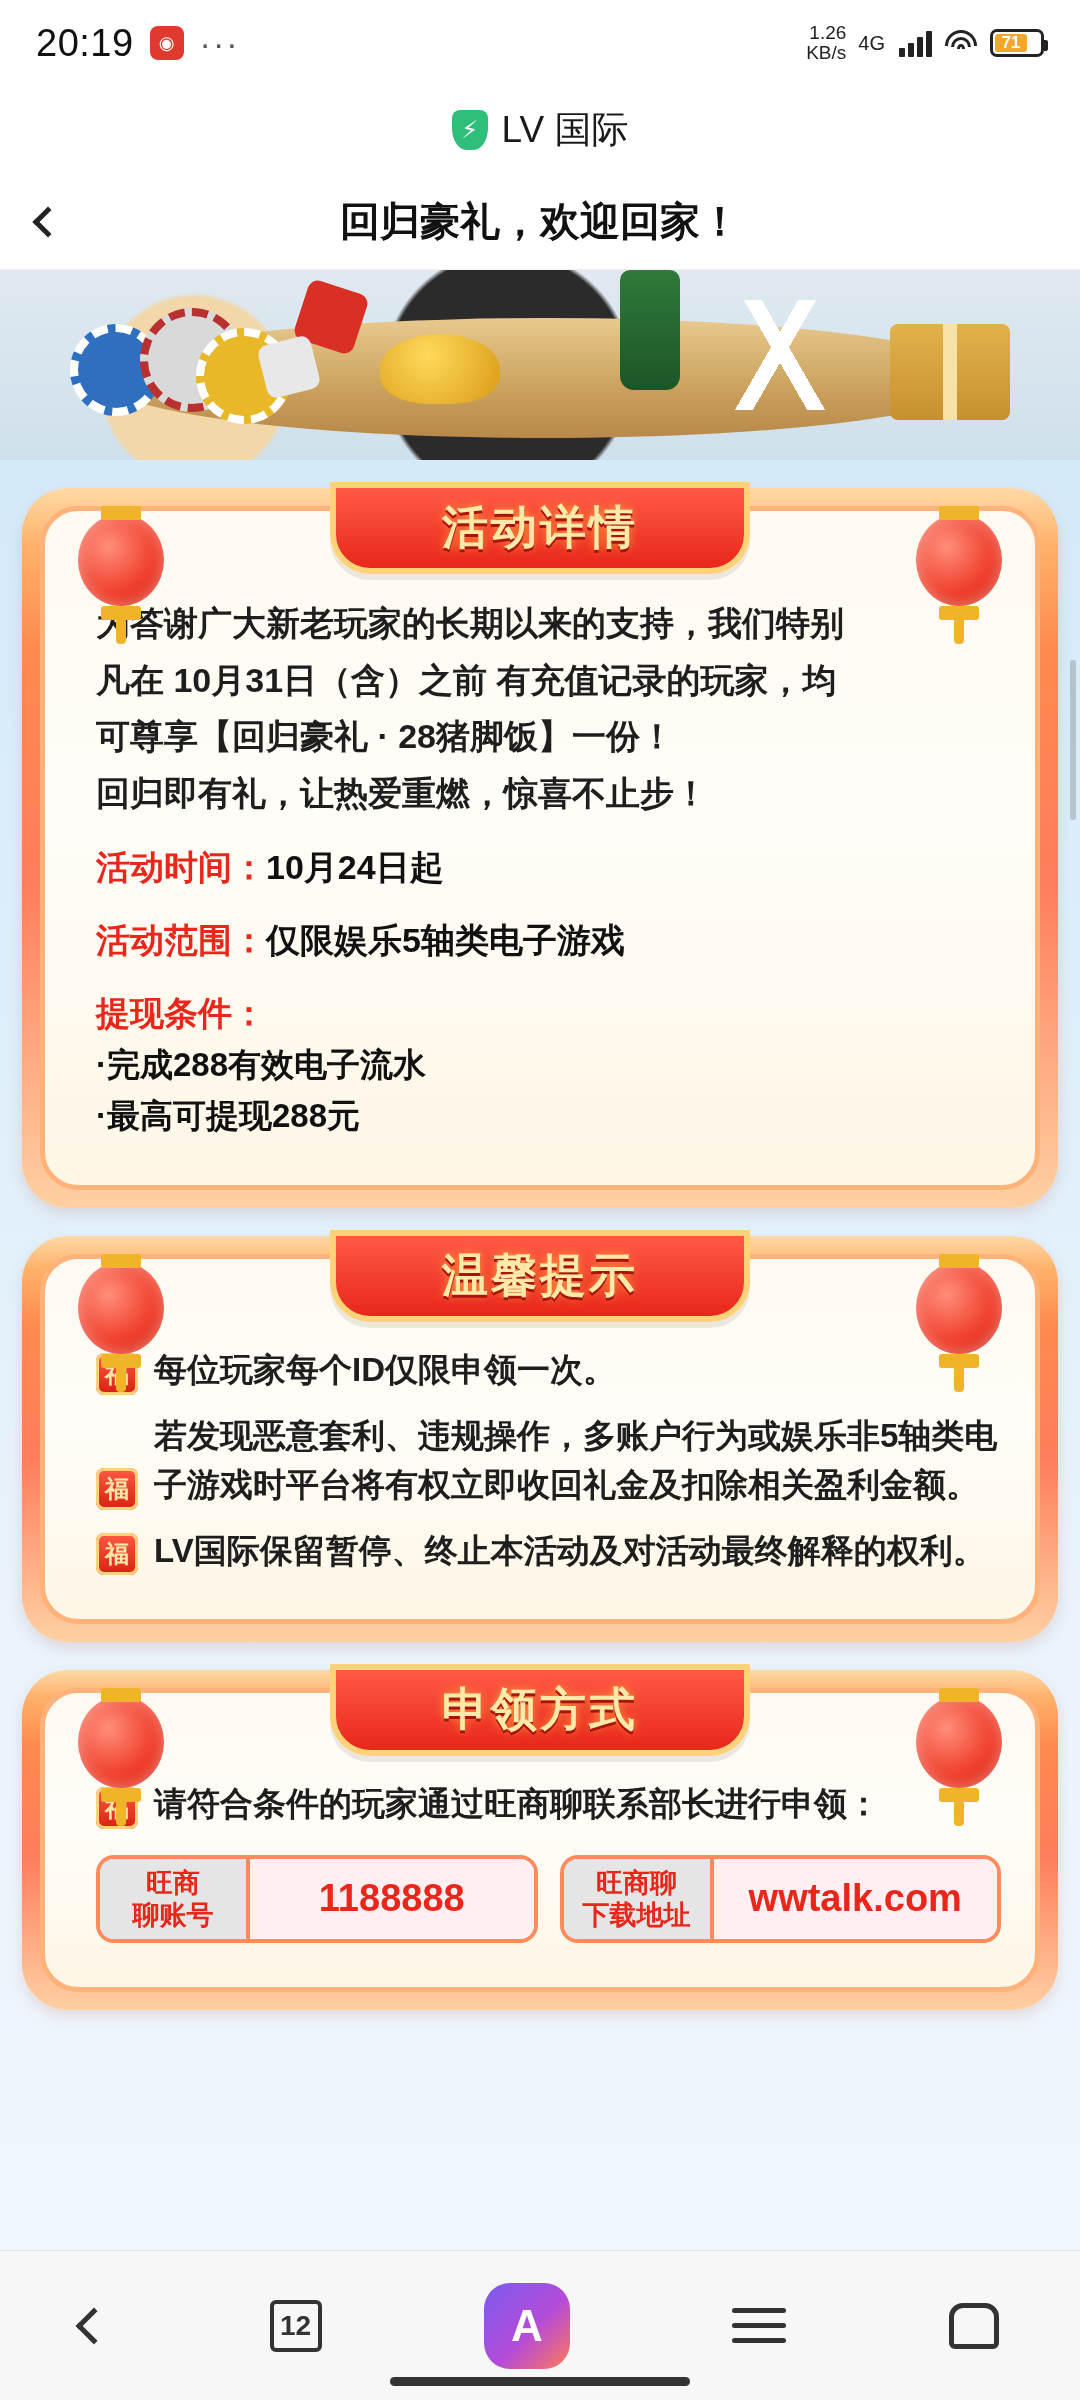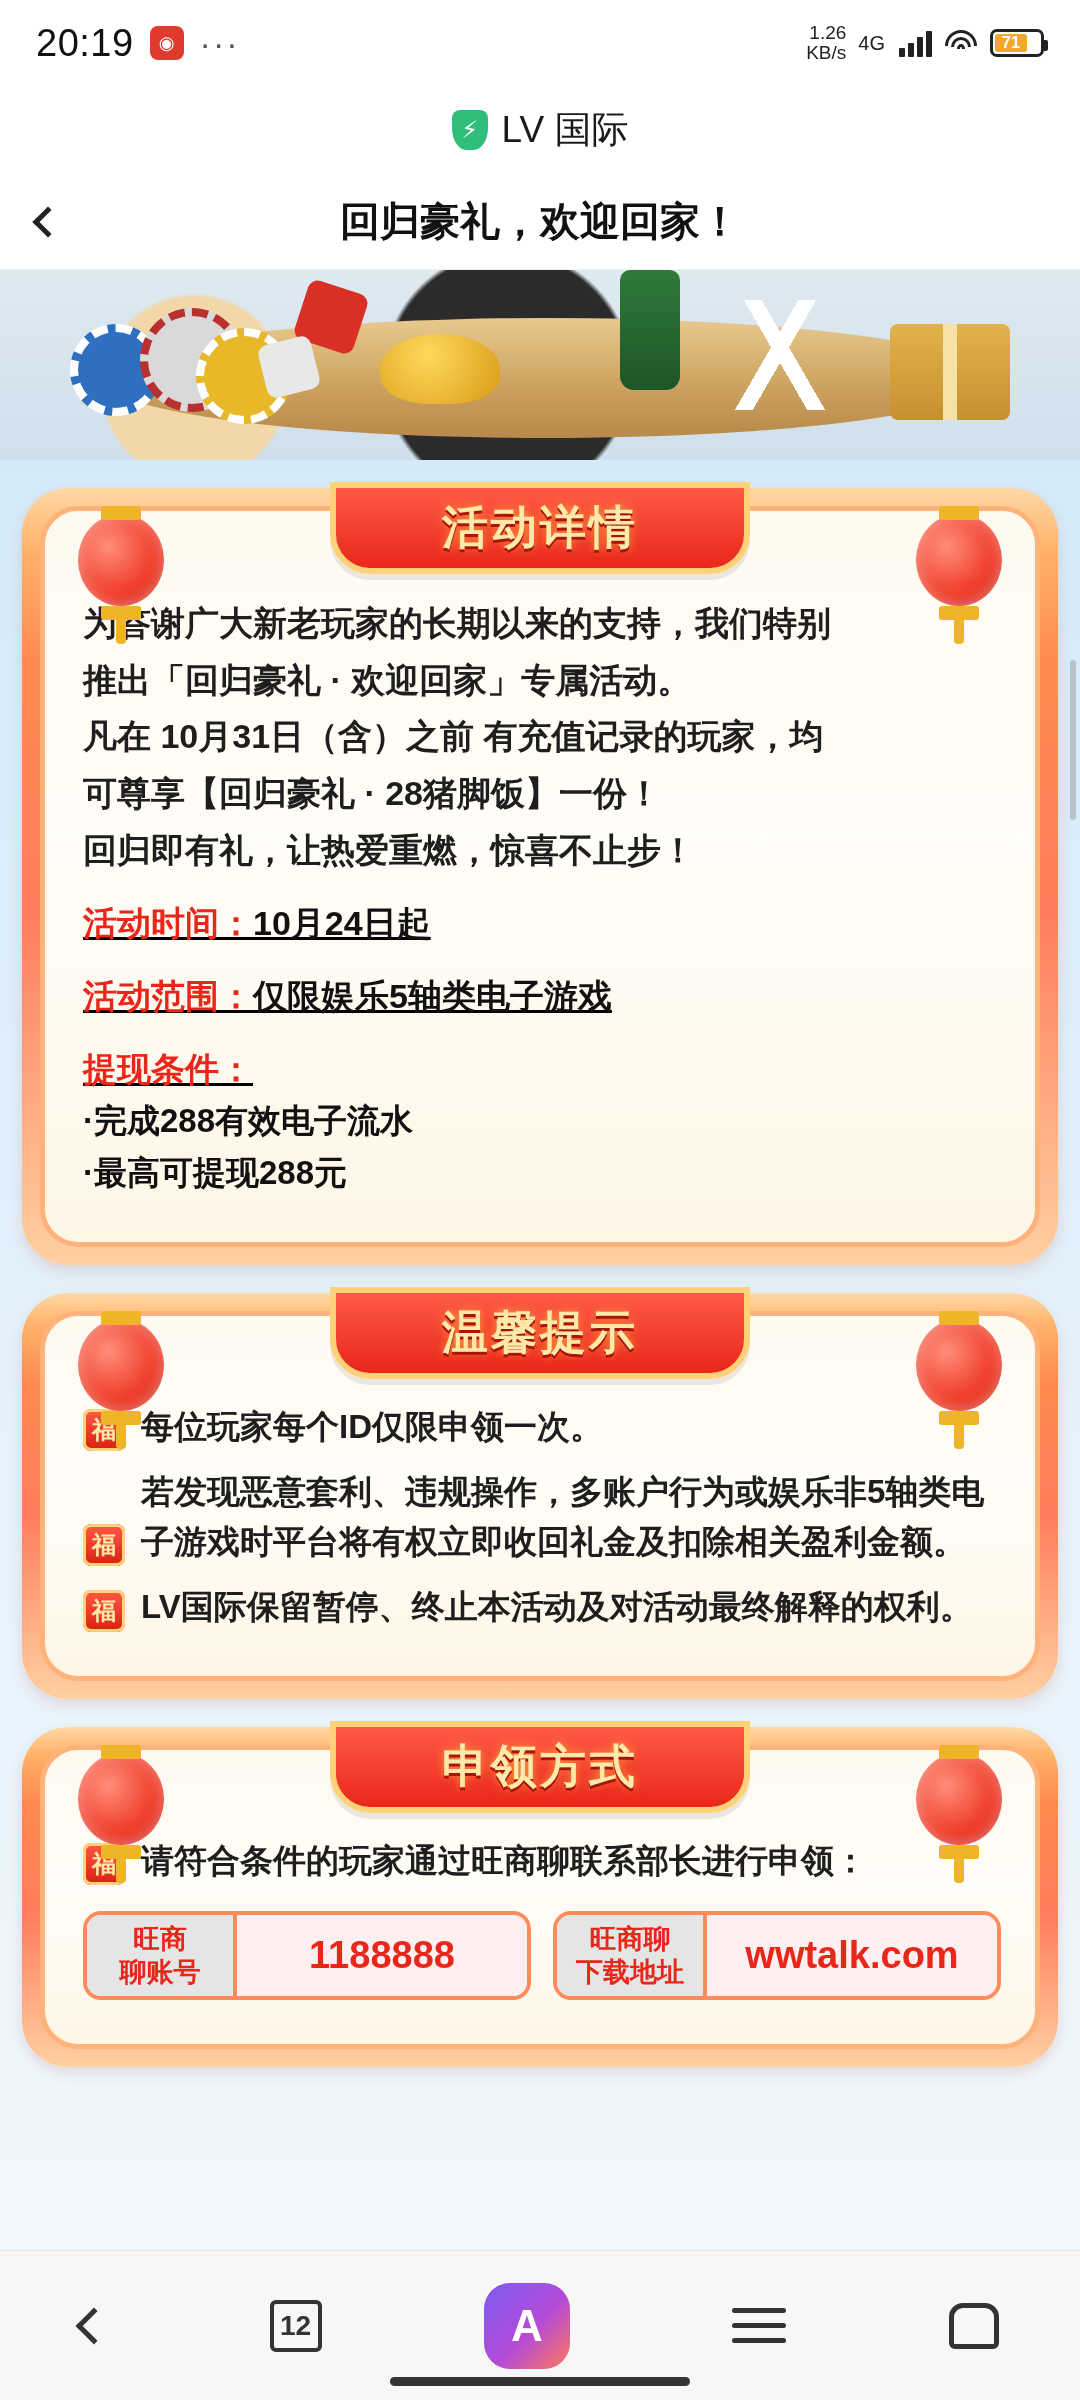--- a/index.html
+++ b/index.html
@@ -156,21 +156,21 @@
     border-radius: 46px;
     padding: 18px;
     background: linear-gradient(180deg, #ffd9a6 0%, #ffb16a 8%, #ff8a4f 22%, #ff7d5c 55%, #ffd0a2 100%);
     box-shadow: 0 6px 14px rgba(180,90,60,0.18);
   }
   .card-inner {
     position: relative;
     border-radius: 38px;
     background: linear-gradient(180deg, #fffaf0 0%, #fffdf8 45%, #fff6e6 100%);
     border: 5px solid #ffb27a;
-    padding: 86px 34px 44px 38px;
+    padding: 86px 34px 44px 51px;
   }
   .ribbon {
     position: absolute; top: -6px; left: 50%; transform: translateX(-50%);
     min-width: 420px; height: 92px;
     background: linear-gradient(180deg, #ff5a46 0%, #e8271a 100%);
     border: 6px solid #ffd27a;
     border-radius: 0 0 40px 40px;
     display: flex; align-items: center; justify-content: center;
     box-shadow: 0 6px 0 rgba(0,0,0,0.08);
     z-index: 3;
@@ -197,21 +197,21 @@
   .lantern .base { bottom: 4px; }
   .lantern .tassel {
     position: absolute; left: 50%; transform: translateX(-50%); bottom: -20px;
     width: 10px; height: 26px; background: #f0b429; border-radius: 4px;
   }
 
   .body-text {
     font-size: 34px; line-height: 1.55; color: #1e1e1e; font-weight: 700;
   }
   .body-text p { margin-bottom: 4px; }
-  .kv { margin-top: 22px; font-size: 34px; font-weight: 800; line-height: 1.5; text-decoration: underline; }
+  .kv { margin-top: 22px; font-size: 34px; font-weight: 800; line-height: 1.5; }
   .kv .k { color: #e8261a; }
   .kv .v { color: #111; }
   .bullet { font-size: 33px; font-weight: 800; color: #111; line-height: 1.55; }
 
   .note-line {
     display: flex; gap: 16px; align-items: flex-end;
     font-size: 33px; font-weight: 700; color: #1e1e1e; line-height: 1.5;
     margin-bottom: 16px;
   }
   .note-line:last-child { margin-bottom: 0; }
@@ -355,21 +355,20 @@
       </div>
       <div class="lantern right">
         <div class="cap"></div>
           <div class="body"></div>
           <div class="base"></div>
           <div class="tassel"></div>
       </div>
       <div class="card-inner">
         <div class="body-text">
           <p>为答谢广大新老玩家的长期以来的支持，我们特别</p>
-          <p>推出「回归豪礼 · 欢迎回家」专属活动。</p>
           <p>凡在 10月31日（含）之前 有充值记录的玩家，均</p>
           <p>可尊享【回归豪礼 · 28猪脚饭】一份！</p>
           <p>回归即有礼，让热爱重燃，惊喜不止步！</p>
         </div>
         <div class="kv">
           <span class="k">活动时间：</span><span class="v">10月24日起</span>
         </div>
         <div class="kv">
           <span class="k">活动范围：</span><span class="v">仅限娱乐5轴类电子游戏</span>
         </div>

